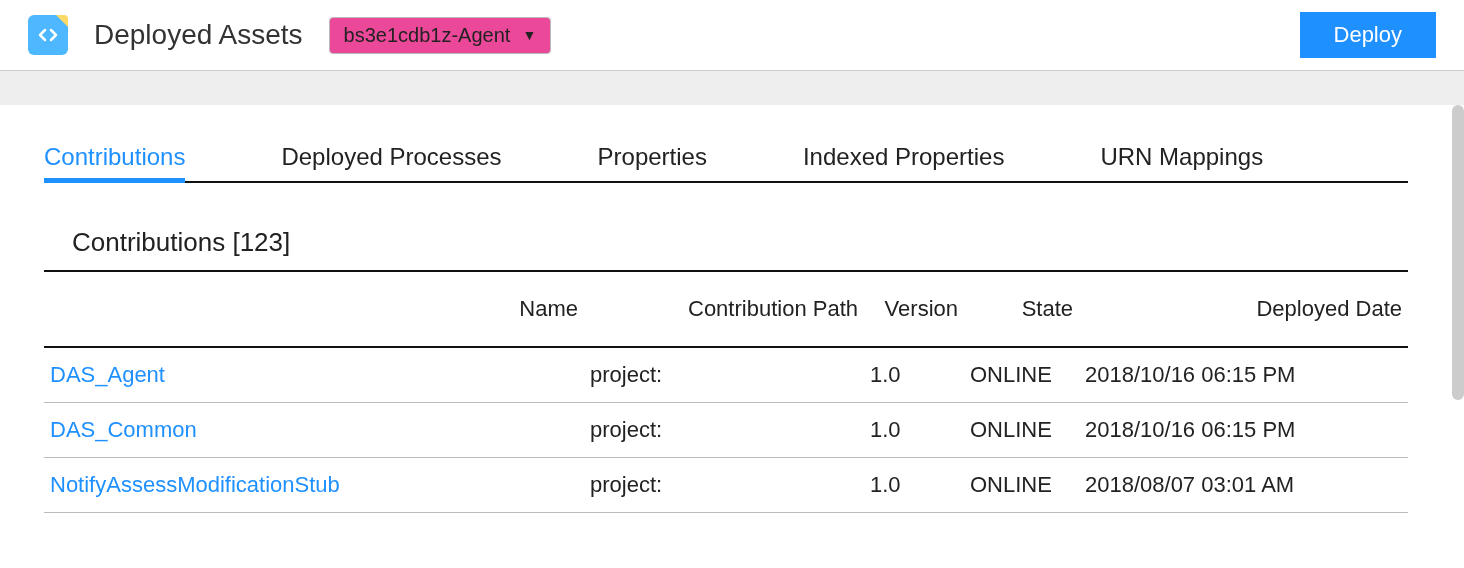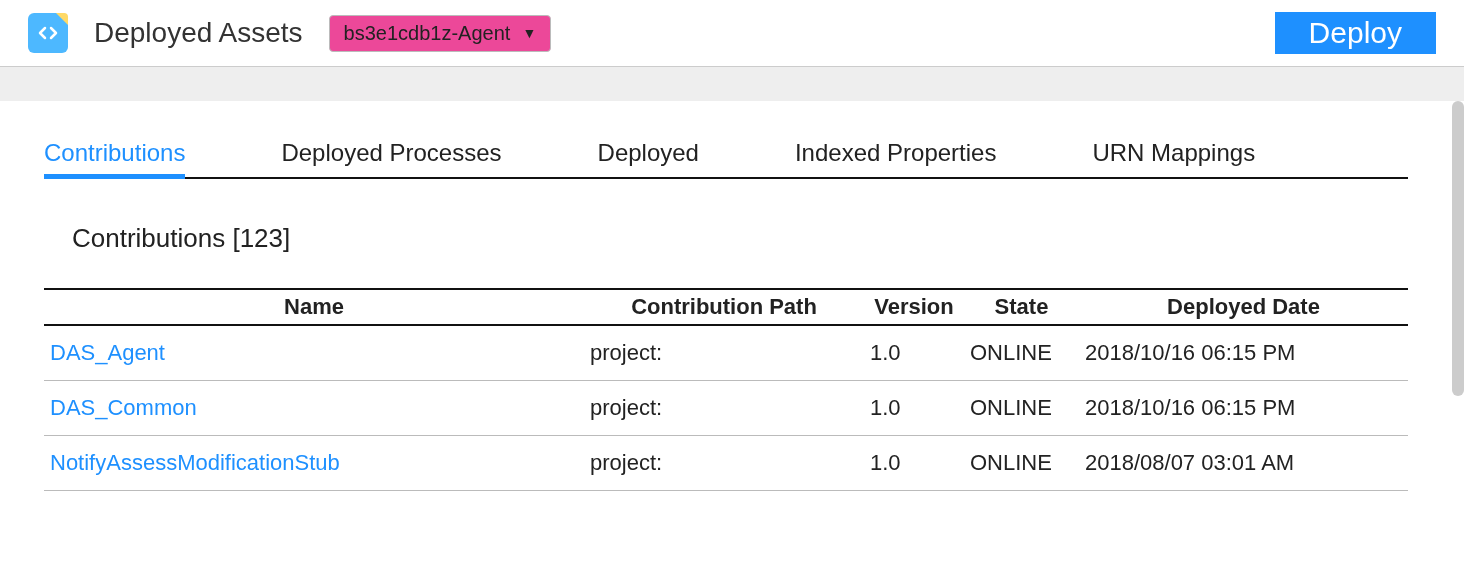--- a/index.html
+++ b/index.html
@@ -48,22 +48,22 @@
     background: #ec4899;
   }
   .agent-select .caret {
     font-size: 14px;
   }
   .deploy-btn {
     margin-left: auto;
     background: #1e90ff;
     color: #fff;
     border:  none;
-    font-size: 30px;
-    padding: 4px 34px;
+    font-size: 22px;
+    padding: 10px 34px;
     cursor: pointer;
     font-family: inherit;
   }
   .gray-strip {
     height: 34px;
     background: #eee;
   }
   .content-wrap {
     display: flex;
   }
@@ -100,21 +100,21 @@
     position: absolute;
     left: 0; right: 0;
     bottom: -2px;
     height: 5px;
     background: #1e90ff;
   }
   .section-head {
     display: flex;
     align-items: center;
     margin-top: 44px;
-    margin-bottom: 34px;
+    margin-bottom: 12px;
   }
   .section-title {
     font-size: 26px;
     padding-left: 28px;
   }
   .updated-area {
     margin-left: auto;
     display: flex;
     align-items: center;
     gap: 24px;
@@ -125,25 +125,25 @@
     display: flex;
     align-items: center;
     justify-content: center;
   }
   table.data {
     width: 100%;
     border-collapse: collapse;
     font-size: 22px;
   }
   table.data thead th {
-    text-align: center;
-    font-weight: 700;
+    text-align: right;
+    font-weight: 400;
     border-top: 2px solid #111;
     border-bottom: 2px solid #111;
-    padding: 4px 6px;
+    padding: 24px 6px;
   }
   table.data tbody td {
     border-bottom: 1px solid #bbb;
     padding: 14px 6px;
   }
   table.data tbody td.link {
     color: #1e90ff;
     cursor: pointer;
   }
   
@@ -172,21 +172,21 @@
 </div>
 
 <div class="gray-strip"></div>
 
 <div class="content-wrap">
   <div class="main">
 
     <div class="tabs" id="tabs-container">
         <div class="tab active">Contributions</div>
         <div class="tab">Deployed Processes</div>
-        <div class="tab">Deployed</div>
+        <div class="tab">Properties</div>
         <div class="tab">Indexed Properties</div>
         <div class="tab">URN Mappings</div>
       </div>
 
     <div class="section-head">
       <div class="section-title">Contributions [123]</div>
     </div>
 
     <table class="data">
       <thead>

